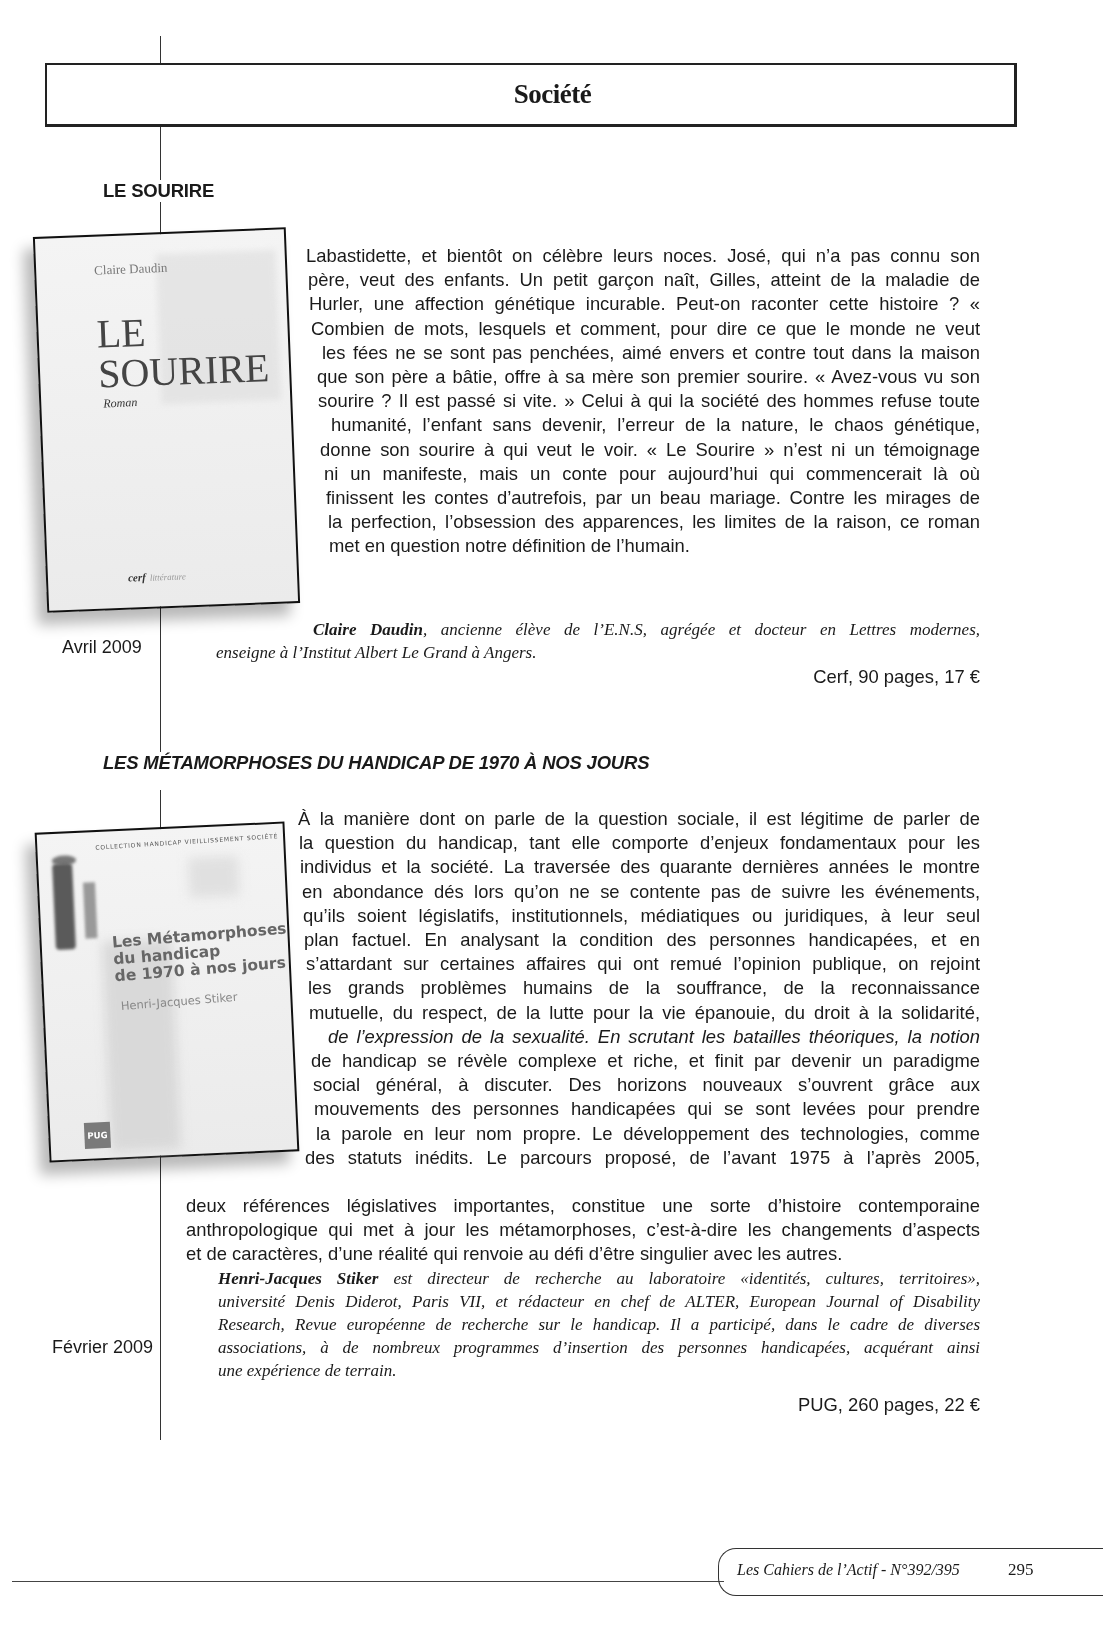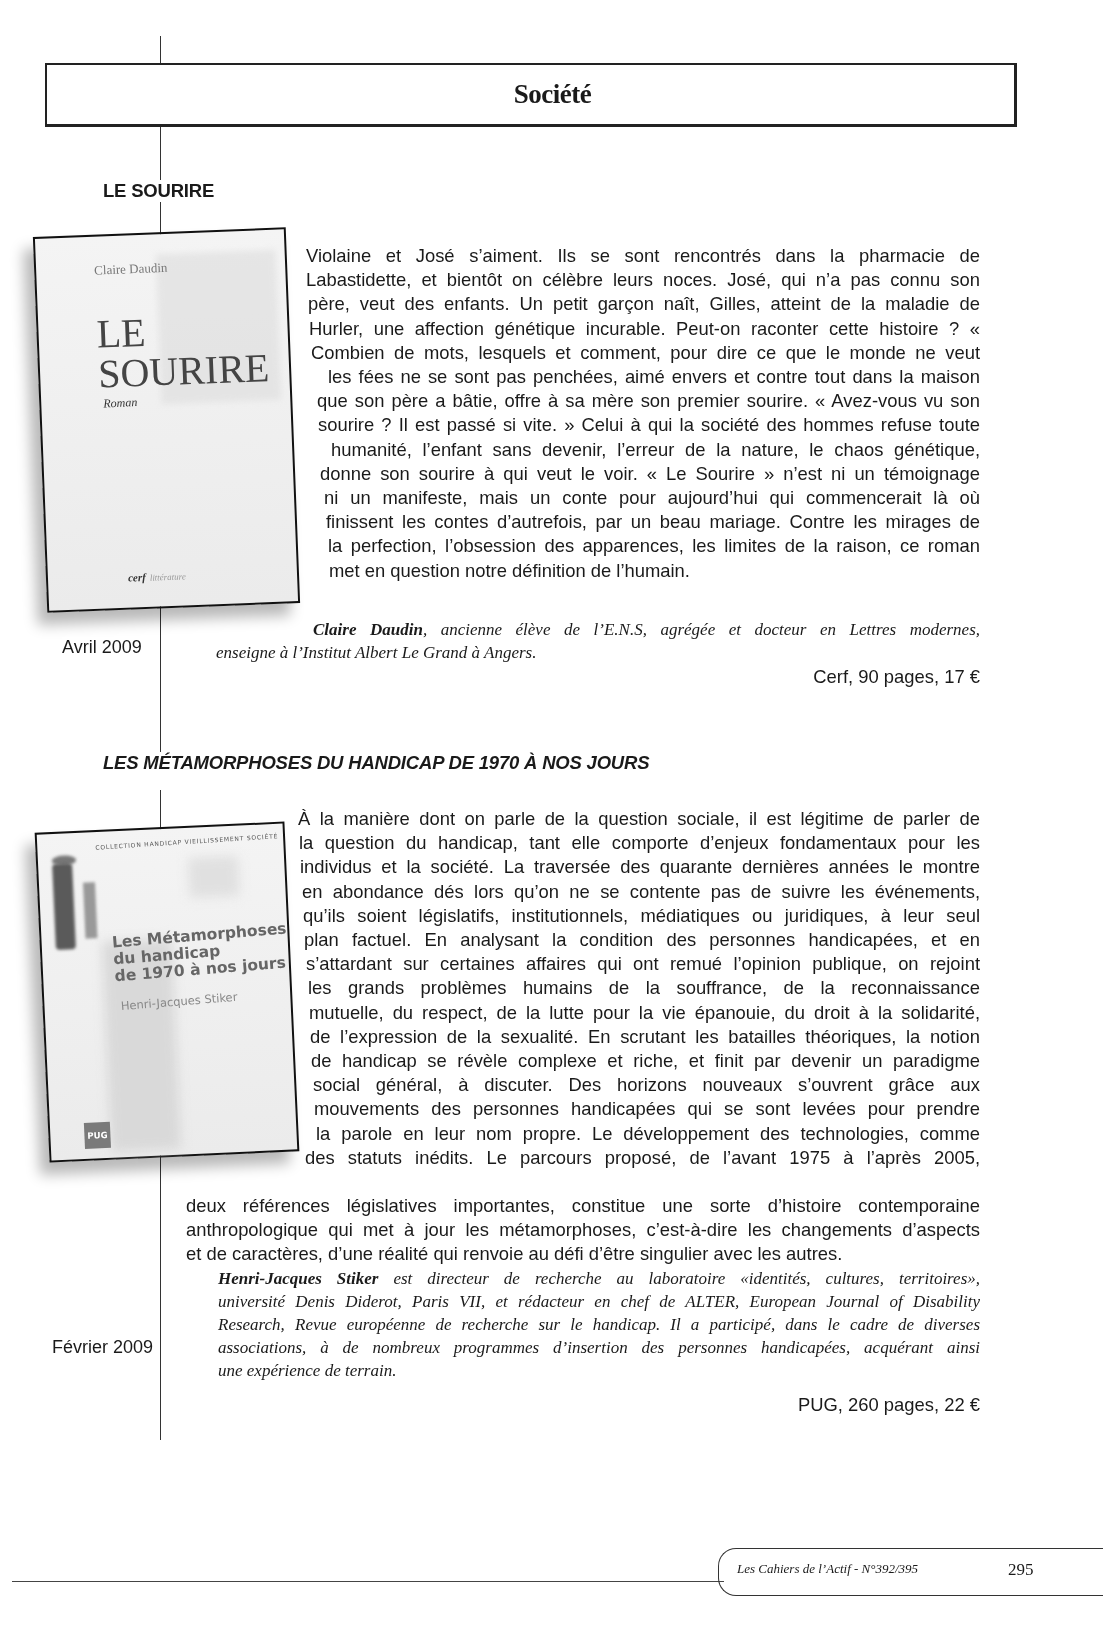--- a/index.html
+++ b/index.html
@@ -59,21 +59,21 @@
     .c2-big2 { position: absolute; left: 150px; top: 30px; width: 50px; height: 40px; background: #e0e0e0; filter: blur(6px); }
     .c2-title { position: absolute; left: 70px; top: 103px; font-family: "DejaVu Sans", sans-serif; font-weight: bold; font-size: 15.5px; line-height: 17px; color: #666; transform: rotate(-2deg); transform-origin: left top; white-space: nowrap; }
     .c2-author { position: absolute; left: 76px; top: 168px; font-family: "DejaVu Sans", sans-serif; font-size: 11.5px; color: #888; transform: rotate(-2deg); transform-origin: left top; white-space: nowrap; }
     .c2-logo { position: absolute; left: 34px; top: 290px; width: 26px; height: 26px; background: #7a7a7a; color: #fff; font-family: "DejaVu Sans", sans-serif; font-weight: bold; font-size: 8.5px; line-height: 26px; text-align: center; }
     .footer-line { position: absolute; left: 12px; top: 1581px; width: 712px; height: 1px; background: #444; }
     .footer-tab {
       position: absolute; left: 718px; top: 1548px; width: 392px; height: 48px;
       border: 1.5px solid #333; border-right: none; border-radius: 18px 0 0 18px; box-sizing: border-box;
     }
     .footer-tab-text {
-      position: absolute; left: 18px; top: 12px; font-family: "Liberation Serif", serif; font-style: italic; font-size: 13px; white-space: nowrap;
+      position: absolute; left: 18px; top: 12px; font-family: "Liberation Serif", serif; font-style: italic; font-size: 16px; white-space: nowrap;
     }
     .footer-page {
       position: absolute; left: 1008px; top: 1560px; font-family: "Liberation Serif", serif; font-size: 17px;
     }
   </style>
 </head>
 <body>
 
 <div class="vline" style="left:160px; top:36px; height:640px;"></div>
 <div class="vline" style="left:160px; top:676px; height:92px;"></div>
@@ -92,26 +92,25 @@
     <div>LE</div>
     <div>SOURIRE</div>
   </div>
   <div class="c1-sub">Roman</div>
   <div class="c1-pub">
     <span class="b">cerf</span><span class="s">littérature</span>
   </div>
 </div>
 
 <div class="body-text" style="left:304px; top:244px; width:676px;">
-  <span class="ln" style="margin-left:2px;">Violaine et José s’aiment. Ils se sont rencontrés dans la pharmacie de</span>
   <span class="ln" style="margin-left:2px;">Labastidette, et bientôt on célèbre leurs noces. José, qui n’a pas connu son</span>
   <span class="ln" style="margin-left:4px;">père, veut des enfants. Un petit garçon naît, Gilles, atteint de la maladie de</span>
   <span class="ln" style="margin-left:5px;">Hurler, une affection génétique incurable. Peut-on raconter cette histoire ? «</span>
   <span class="ln" style="margin-left:7px;">Combien de mots, lesquels et comment, pour dire ce que le monde ne veut</span>
-  <span class="ln" style="margin-left:24px;">les fées ne se sont pas penchées, aimé envers et contre tout dans la maison</span>
+  <span class="ln" style="margin-left:18px;">les fées ne se sont pas penchées, aimé envers et contre tout dans la maison</span>
   <span class="ln" style="margin-left:13px;">que son père a bâtie, offre à sa mère son premier sourire. « Avez-vous vu son</span>
   <span class="ln" style="margin-left:14px;">sourire ? Il est passé si vite. » Celui à qui la société des hommes refuse toute</span>
   <span class="ln" style="margin-left:27px;">humanité, l’enfant sans devenir, l’erreur de la nature, le chaos génétique,</span>
   <span class="ln" style="margin-left:16px;">donne son sourire à qui veut le voir. « Le Sourire » n’est ni un témoignage</span>
   <span class="ln" style="margin-left:20px;">ni un manifeste, mais un conte pour aujourd’hui qui commencerait là où</span>
   <span class="ln" style="margin-left:22px;">finissent les contes d’autrefois, par un beau mariage. Contre les mirages de</span>
   <span class="ln" style="margin-left:24px;">la perfection, l’obsession des apparences, les limites de la raison, ce roman</span>
   <span class="ln last" style="margin-left:25px;">met en question notre définition de l’humain.</span>
 </div>
 
@@ -144,21 +143,21 @@
 <div class="body-text" style="left:296px; top:807px; width:684px;">
   <span class="ln" style="margin-left:2px;">À la manière dont on parle de la question sociale, il est légitime de parler de</span>
   <span class="ln" style="margin-left:3px;">la question du handicap, tant elle comporte d’enjeux fondamentaux pour les</span>
   <span class="ln" style="margin-left:4px;">individus et la société. La traversée des quarante dernières années le montre</span>
   <span class="ln" style="margin-left:6px;">en abondance dés lors qu’on ne se contente pas de suivre les événements,</span>
   <span class="ln" style="margin-left:7px;">qu’ils soient législatifs, institutionnels, médiatiques ou juridiques, à leur seul</span>
   <span class="ln" style="margin-left:8px;">plan factuel. En analysant la condition des personnes handicapées, et en</span>
   <span class="ln" style="margin-left:10px;">s’attardant sur certaines affaires qui ont remué l’opinion publique, on rejoint</span>
   <span class="ln" style="margin-left:12px;">les grands problèmes humains de la souffrance, de la reconnaissance</span>
   <span class="ln" style="margin-left:13px;">mutuelle, du respect, de la lutte pour la vie épanouie, du droit à la solidarité,</span>
-  <span class="ln" style="margin-left:14px;">de l’expression de la sexualité. En scrutant les batailles théoriques, la notion</span>
+  <span class="ln" style="margin-left:32px;font-style:italic;">de l’expression de la sexualité. En scrutant les batailles théoriques, la notion</span>
   <span class="ln" style="margin-left:15px;">de handicap se révèle complexe et riche, et finit par devenir un paradigme</span>
   <span class="ln" style="margin-left:17px;">social général, à discuter. Des horizons nouveaux s’ouvrent grâce aux</span>
   <span class="ln" style="margin-left:18px;">mouvements des personnes handicapées qui se sont levées pour prendre</span>
   <span class="ln" style="margin-left:20px;">la parole en leur nom propre. Le développement des technologies, comme</span>
   <span class="ln" style="margin-left:9px; position:relative; left:0;">des statuts inédits. Le parcours proposé, de l’avant 1975 à l’après 2005,</span>
 </div>
 
 <div class="body-text" style="left:186px; top:1194px; width:794px;">
   <span class="ln">deux références législatives importantes, constitue une sorte d’histoire contemporaine</span>
   <span class="ln">anthropologique qui met à jour les métamorphoses, c’est-à-dire les changements d’aspects</span>

